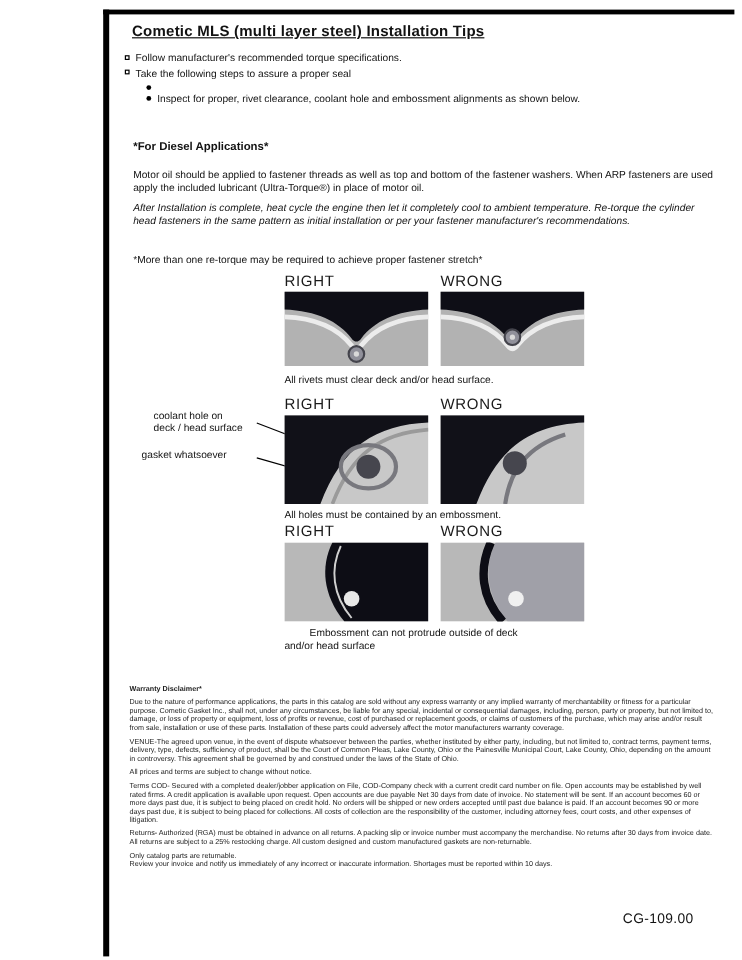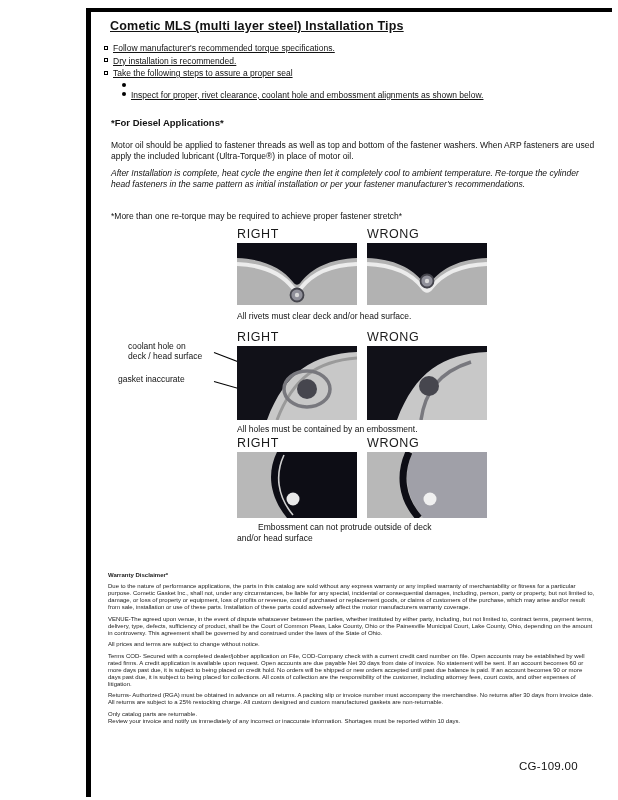--- a/index.html
+++ b/index.html
@@ -17,21 +17,21 @@
   .rule-left { left:86px; top:8px; width:5px; height:789px; background:#000; }
 
   .title {
     left:110px; top:19px;
     font-size:12.5px; font-weight:bold;
     text-decoration:underline;
     letter-spacing:0.2px;
   }
 
   .bullets { left:104px; top:43px; width:492px; font-size:8.5px; line-height:10px; }
-  .b-row { display:flex; align-items:flex-start; margin-bottom:2.5px;text-decoration:underline; }
+  .b-row { display:flex; align-items:flex-start; margin-bottom:2.5px; }
   .b-marker {
     width:4px; height:4px; border:1px solid #000;
     margin:2.5px 5px 0 0; flex:0 0 auto;
   }
   .sub-bullets { margin-left:18px; margin-top:1px; }
   .sb-marker {
     width:4px; height:4px; background:#000; border-radius:50%;
     margin:2.5px 5px 0 0; flex:0 0 auto;
   }
 
@@ -63,24 +63,20 @@
 
 <div class="abs rule-top"></div>
 <div class="abs rule-left"></div>
 
 <div class="abs title">Cometic MLS (multi layer steel) Installation Tips</div>
 
 <div class="abs bullets">
   <div class="b-row">
     <span class="b-marker"></span>
     <span>Follow manufacturer's recommended torque specifications.</span>
-  </div>
-  <div class="b-row">
-    <span class="b-marker"></span>
-    <span>Dry installation is recommended.</span>
   </div>
   <div class="b-row">
     <span class="b-marker"></span>
     <span>Take the following steps to assure a proper seal</span>
   </div>
   <div class="sub-bullets">
     <div class="b-row">
       <span class="sb-marker"></span>
     </div>
     <div class="b-row">
@@ -120,21 +116,21 @@
 
 <div class="abs figure-label" style="left:237px; top:330px;">RIGHT</div>
 <div class="abs figure-label" style="left:367px; top:330px;">WRONG</div>
 
 <div class="abs callout-text" style="left:128px; top:342px; width:84px;">
   <div>coolant hole on</div>
   <div>deck / head surface</div>
 </div>
 <div class="abs callout-line" style="left:214px; top:352px; width:93px; transform:rotate(21deg);"></div>
 
-<div class="abs callout-text" style="left:118px; top:375px; width:94px;">gasket inaccurate</div>
+<div class="abs callout-text" style="left:118px; top:375px; width:94px;">gasket whatsoever</div>
 <div class="abs callout-line" style="left:214px; top:381px; width:74px; transform:rotate(16deg);"></div>
 
 <div class="abs panel" style="left:237px; top:346px;">
   <svg width="120" height="74" viewBox="0 0 120 74">
     <rect width="120" height="74" fill="#c8c8c8"></rect>
     <path d="M0,0 H120 V6 C76,8 48,26 30,74 H0 Z" fill="#111118"></path>
     <path d="M120,12 C80,15 56,32 40,74" fill="none" stroke="#9a9a9a" stroke-width="3"></path>
     <ellipse cx="70" cy="43" rx="23" ry="18" fill="none" stroke="#78787e" stroke-width="3.5"></ellipse>
     <circle cx="70" cy="43" r="10" fill="#46464e"></circle>
   </svg>

